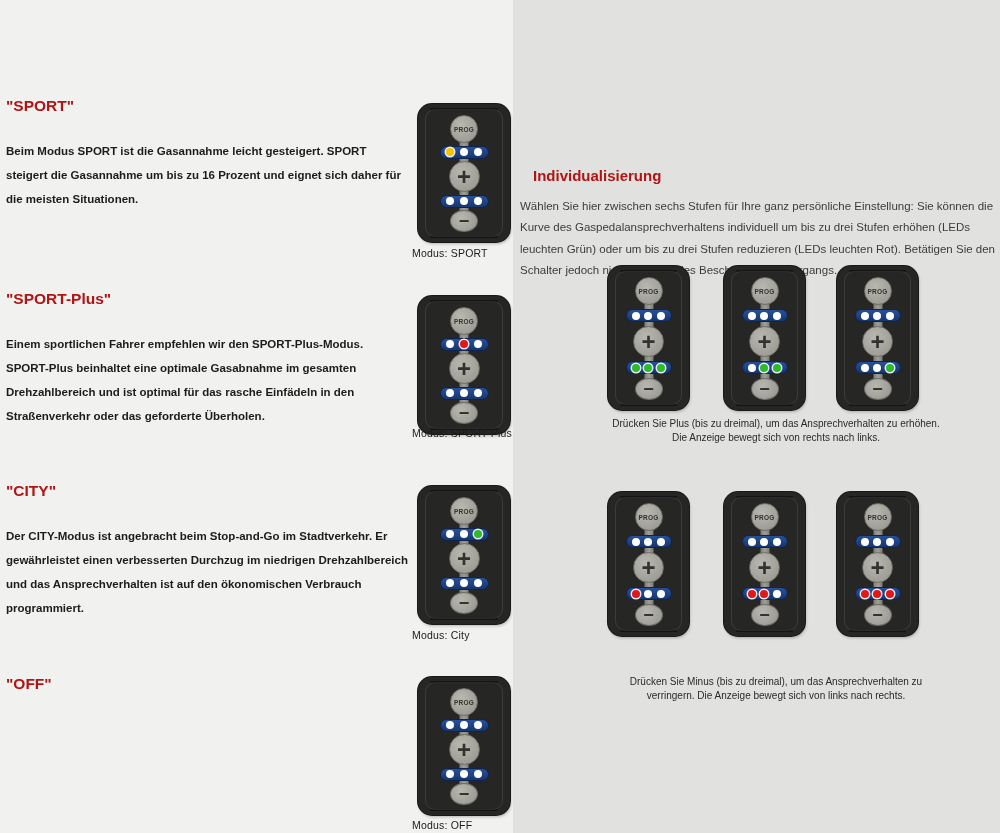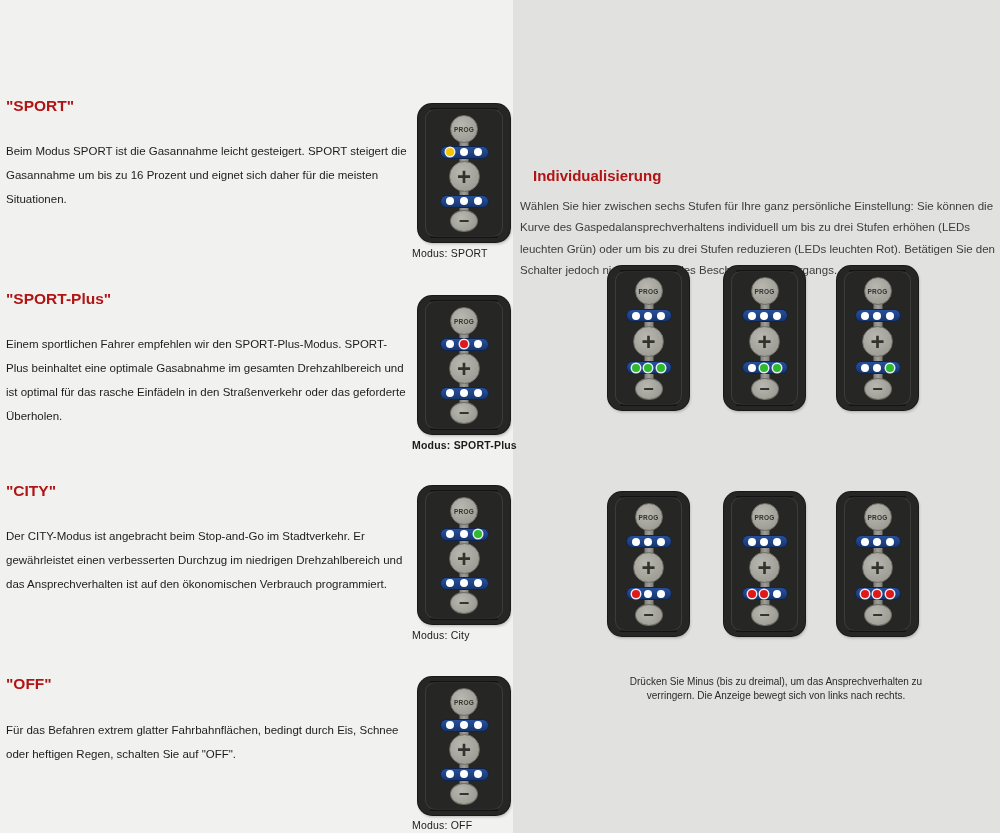--- a/index.html
+++ b/index.html
@@ -17,31 +17,31 @@
   .intro{
     left:6px; top:11px; width:482px;
     font-size:13.5px; line-height:21.5px; color:#8f8f8f;
   }
   .sec-heading{
     left:6px; width:400px; margin:0;
     font-size:15.5px; font-weight:bold; color:#b11414;
   }
   .sec-body{
     left:6px; width:402px;
-    font-size:11.5px; font-weight:normal; line-height:24px; color:#1c1c1c;
+    font-size:11.5px; font-weight:bold; line-height:24px; color:#1c1c1c;
   }
   .h-sport{top:97px;} .b-sport{top:127px;}
   .h-sportplus{top:290px;} .b-sportplus{top:320px;}
   .h-city{top:482px;} .b-city{top:512px;}
   .h-off{top:675px;} .b-off{top:706px;}
 
   .mode-caption{
     left:412px; font-size:10.5px; color:#1b1b1b; letter-spacing:.2px;
   }
-  .cap1{top:247px;} .cap2{top:439px;font-weight:bold;} .cap3{top:629px;} .cap4{top:819px;}
+  .cap1{top:247px;} .cap2{top:427px;} .cap3{top:629px;} .cap4{top:819px;}
 
   .ind-heading{
     left:521px; top:155px; margin:12px;
     font-size:15px; font-weight:bold; color:#b11414;
   }
   .ind-body{
     left:520px; top:184px; width:478px;
     font-size:11.5px; line-height:21.5px; color:#3c3c3c;
   }
   .row-caption{
@@ -110,21 +110,20 @@
   <h2 class="abs sec-heading h-sport">"SPORT"</h2>
   <p class="abs sec-body b-sport">Beim Modus SPORT ist die Gasannahme leicht gesteigert. SPORT steigert die Gasannahme um bis zu 16 Prozent und eignet sich daher für die meisten Situationen.</p>
 
   <h2 class="abs sec-heading h-sportplus">"SPORT-Plus"</h2>
   <p class="abs sec-body b-sportplus">Einem sportlichen Fahrer empfehlen wir den SPORT-Plus-Modus. SPORT-Plus beinhaltet eine optimale Gasabnahme im gesamten Drehzahlbereich und ist optimal für das rasche Einfädeln in den Straßenverkehr oder das geforderte Überholen.</p>
 
   <h2 class="abs sec-heading h-city">"CITY"</h2>
   <p class="abs sec-body b-city">Der CITY-Modus ist angebracht beim Stop-and-Go im Stadtverkehr. Er gewährleistet einen verbesserten Durchzug im niedrigen Drehzahlbereich und das Ansprechverhalten ist auf den ökonomischen Verbrauch programmiert.</p>
 
   <h2 class="abs sec-heading h-off">"OFF"</h2>
-  <p class="abs sec-body b-off">Für das Befahren extrem glatter Fahrbahnflächen, bedingt durch Eis, Schnee oder heftigen Regen, schalten Sie auf "OFF".</p>
 
   <div class="device lg d1">
   <div class="d-seam-top"></div>
   <div class="d-seam-bottom"></div>
   <div class="spine"></div>
   <div class="d-outline"></div>
   <div class="btn prog">
         <span class="prog-label">PROG</span>
       </div>
   <div class="ledbar top">
@@ -298,20 +297,21 @@
       </div>
   <div class="ledbar bottom">
         <span class="led" style="background: rgb(255, 255, 255);"></span>
         <span class="led" style="background: rgb(255, 255, 255);"></span>
         <span class="led" style="background: rgb(45, 187, 45); box-shadow: rgba(255, 255, 255, 0.9) 0px 0px 0px 1.5px;"></span>
       </div>
   <div class="btn minus">
         <span class="minus-label">−</span>
       </div>
 </div>
+  <div class="abs row-caption cap-plus">Drücken Sie Plus (bis zu dreimal), um das Ansprechverhalten zu erhöhen. Die Anzeige bewegt sich von rechts nach links.</div>
 
   <div class="device sm m1">
   <div class="d-seam-top"></div>
   <div class="d-seam-bottom"></div>
   <div class="spine"></div>
   <div class="d-outline"></div>
   <div class="btn prog">
         <span class="prog-label">PROG</span>
       </div>
   <div class="ledbar top">

